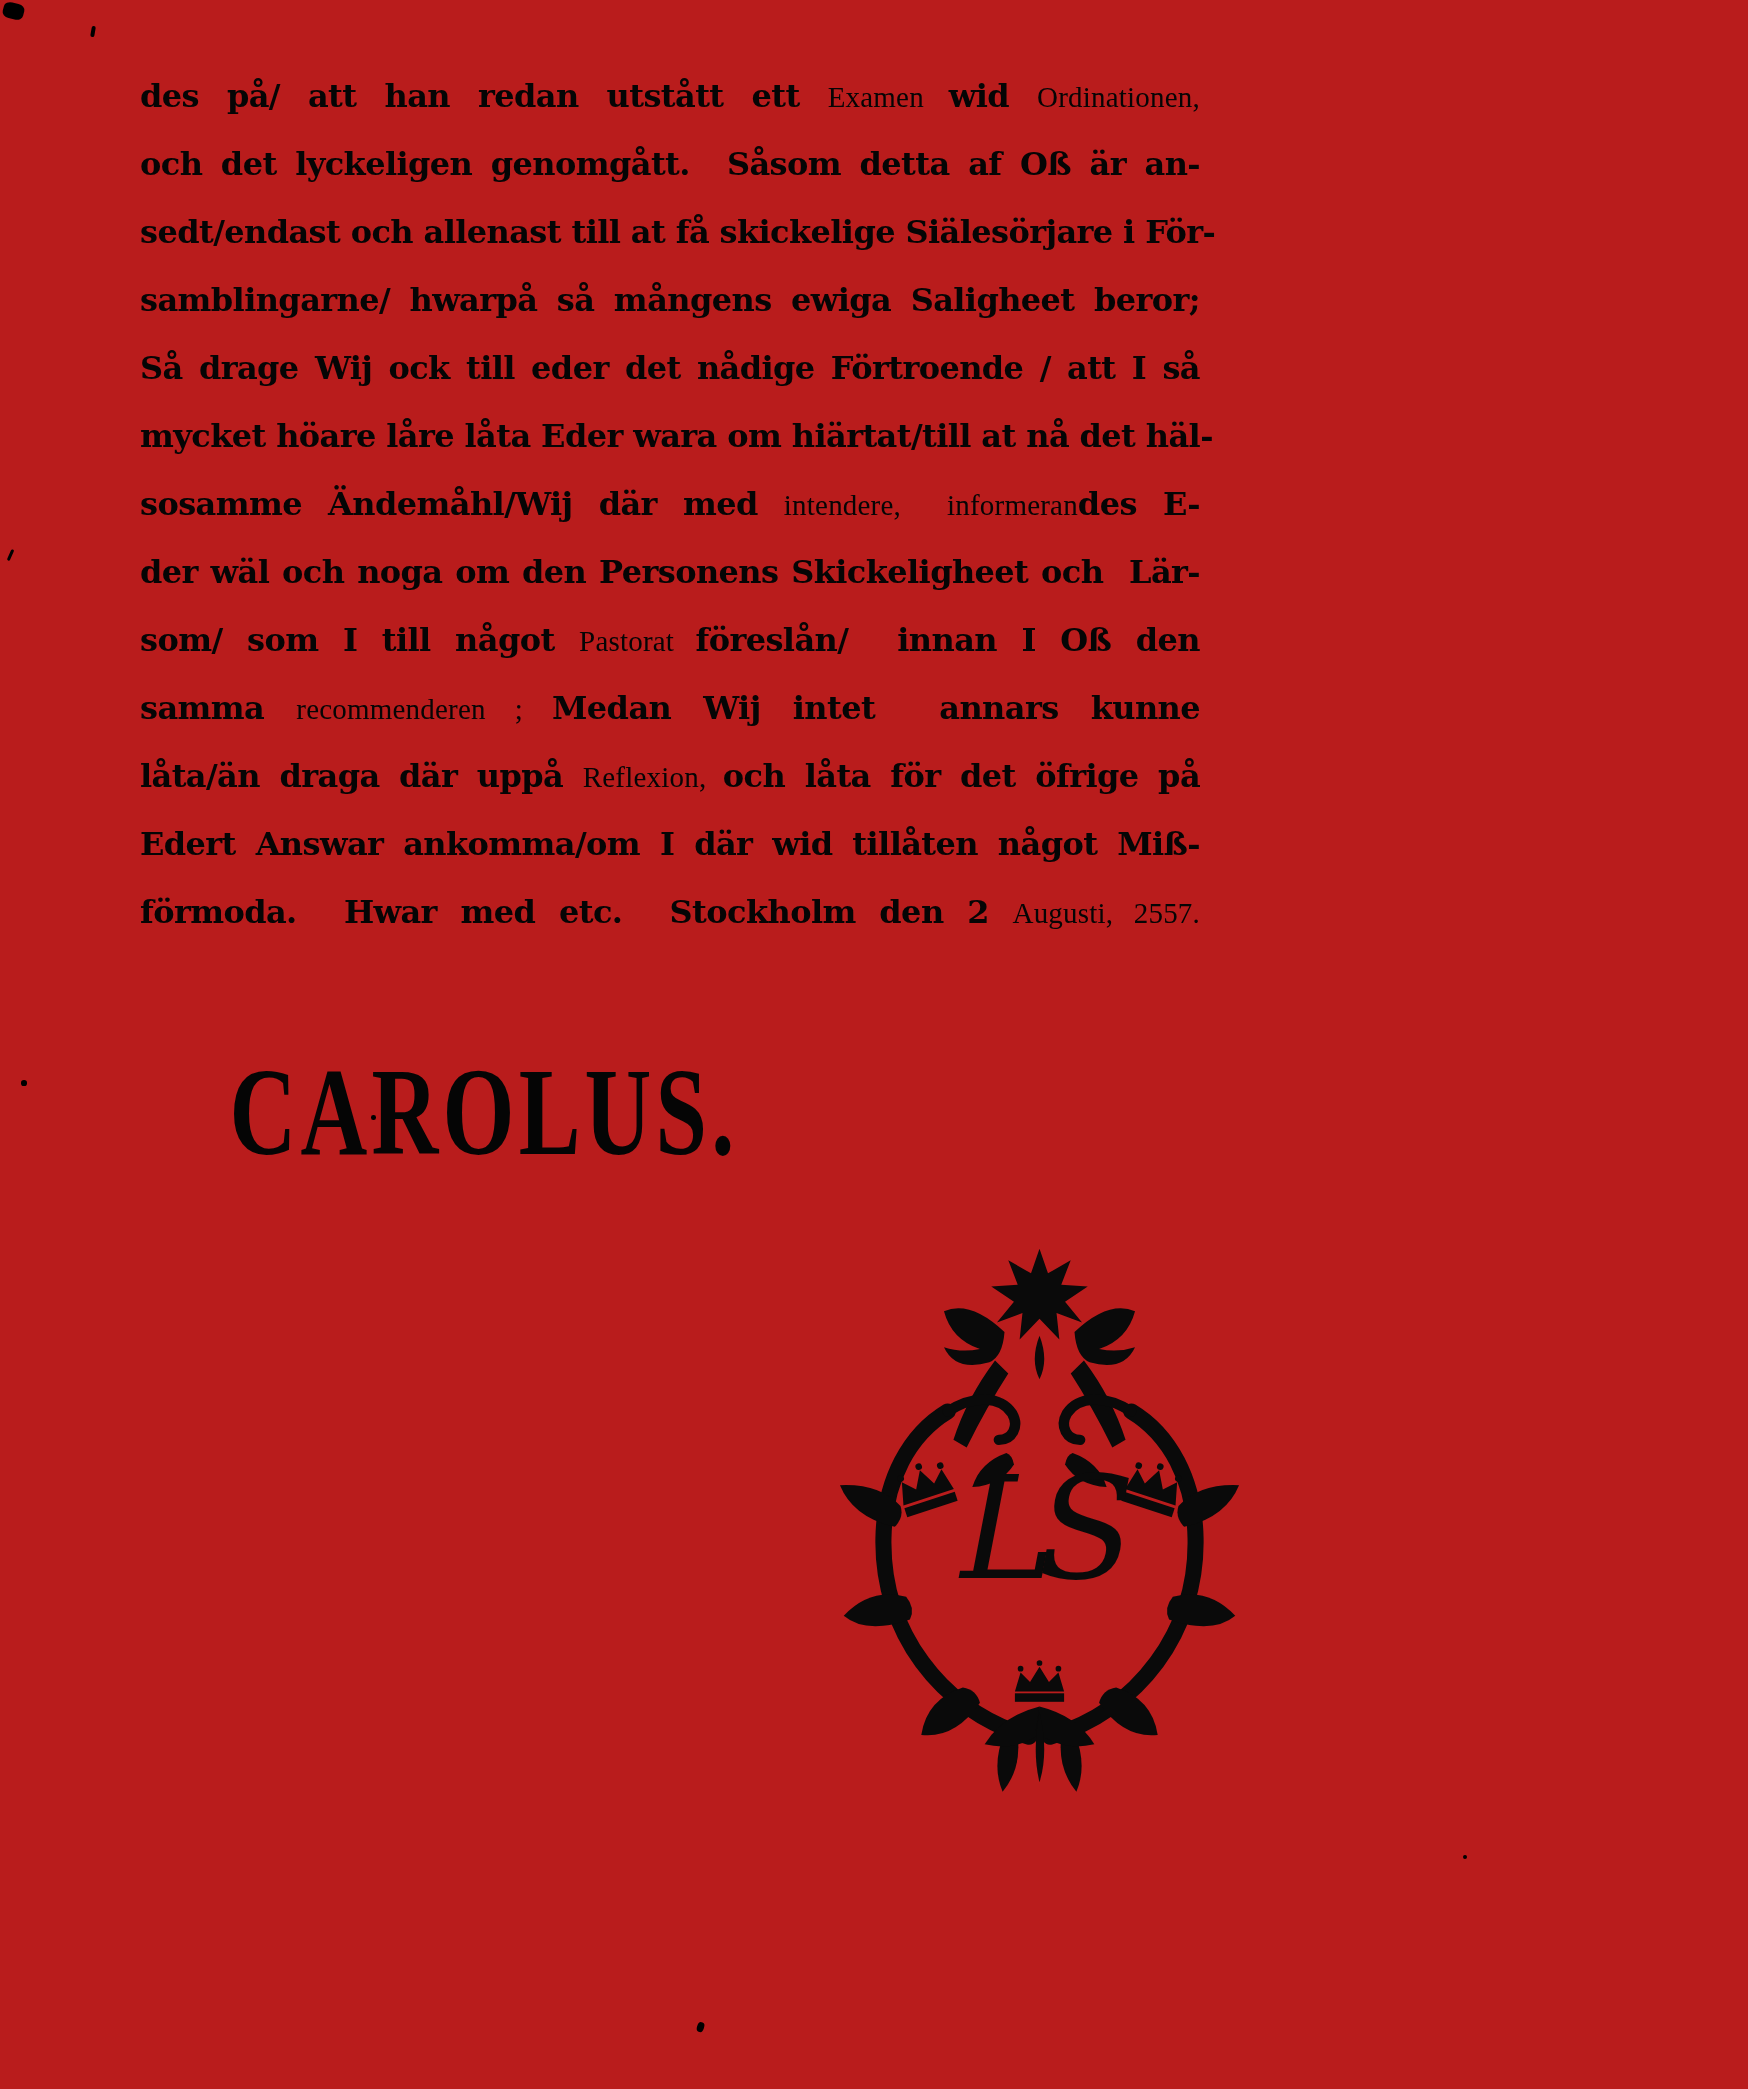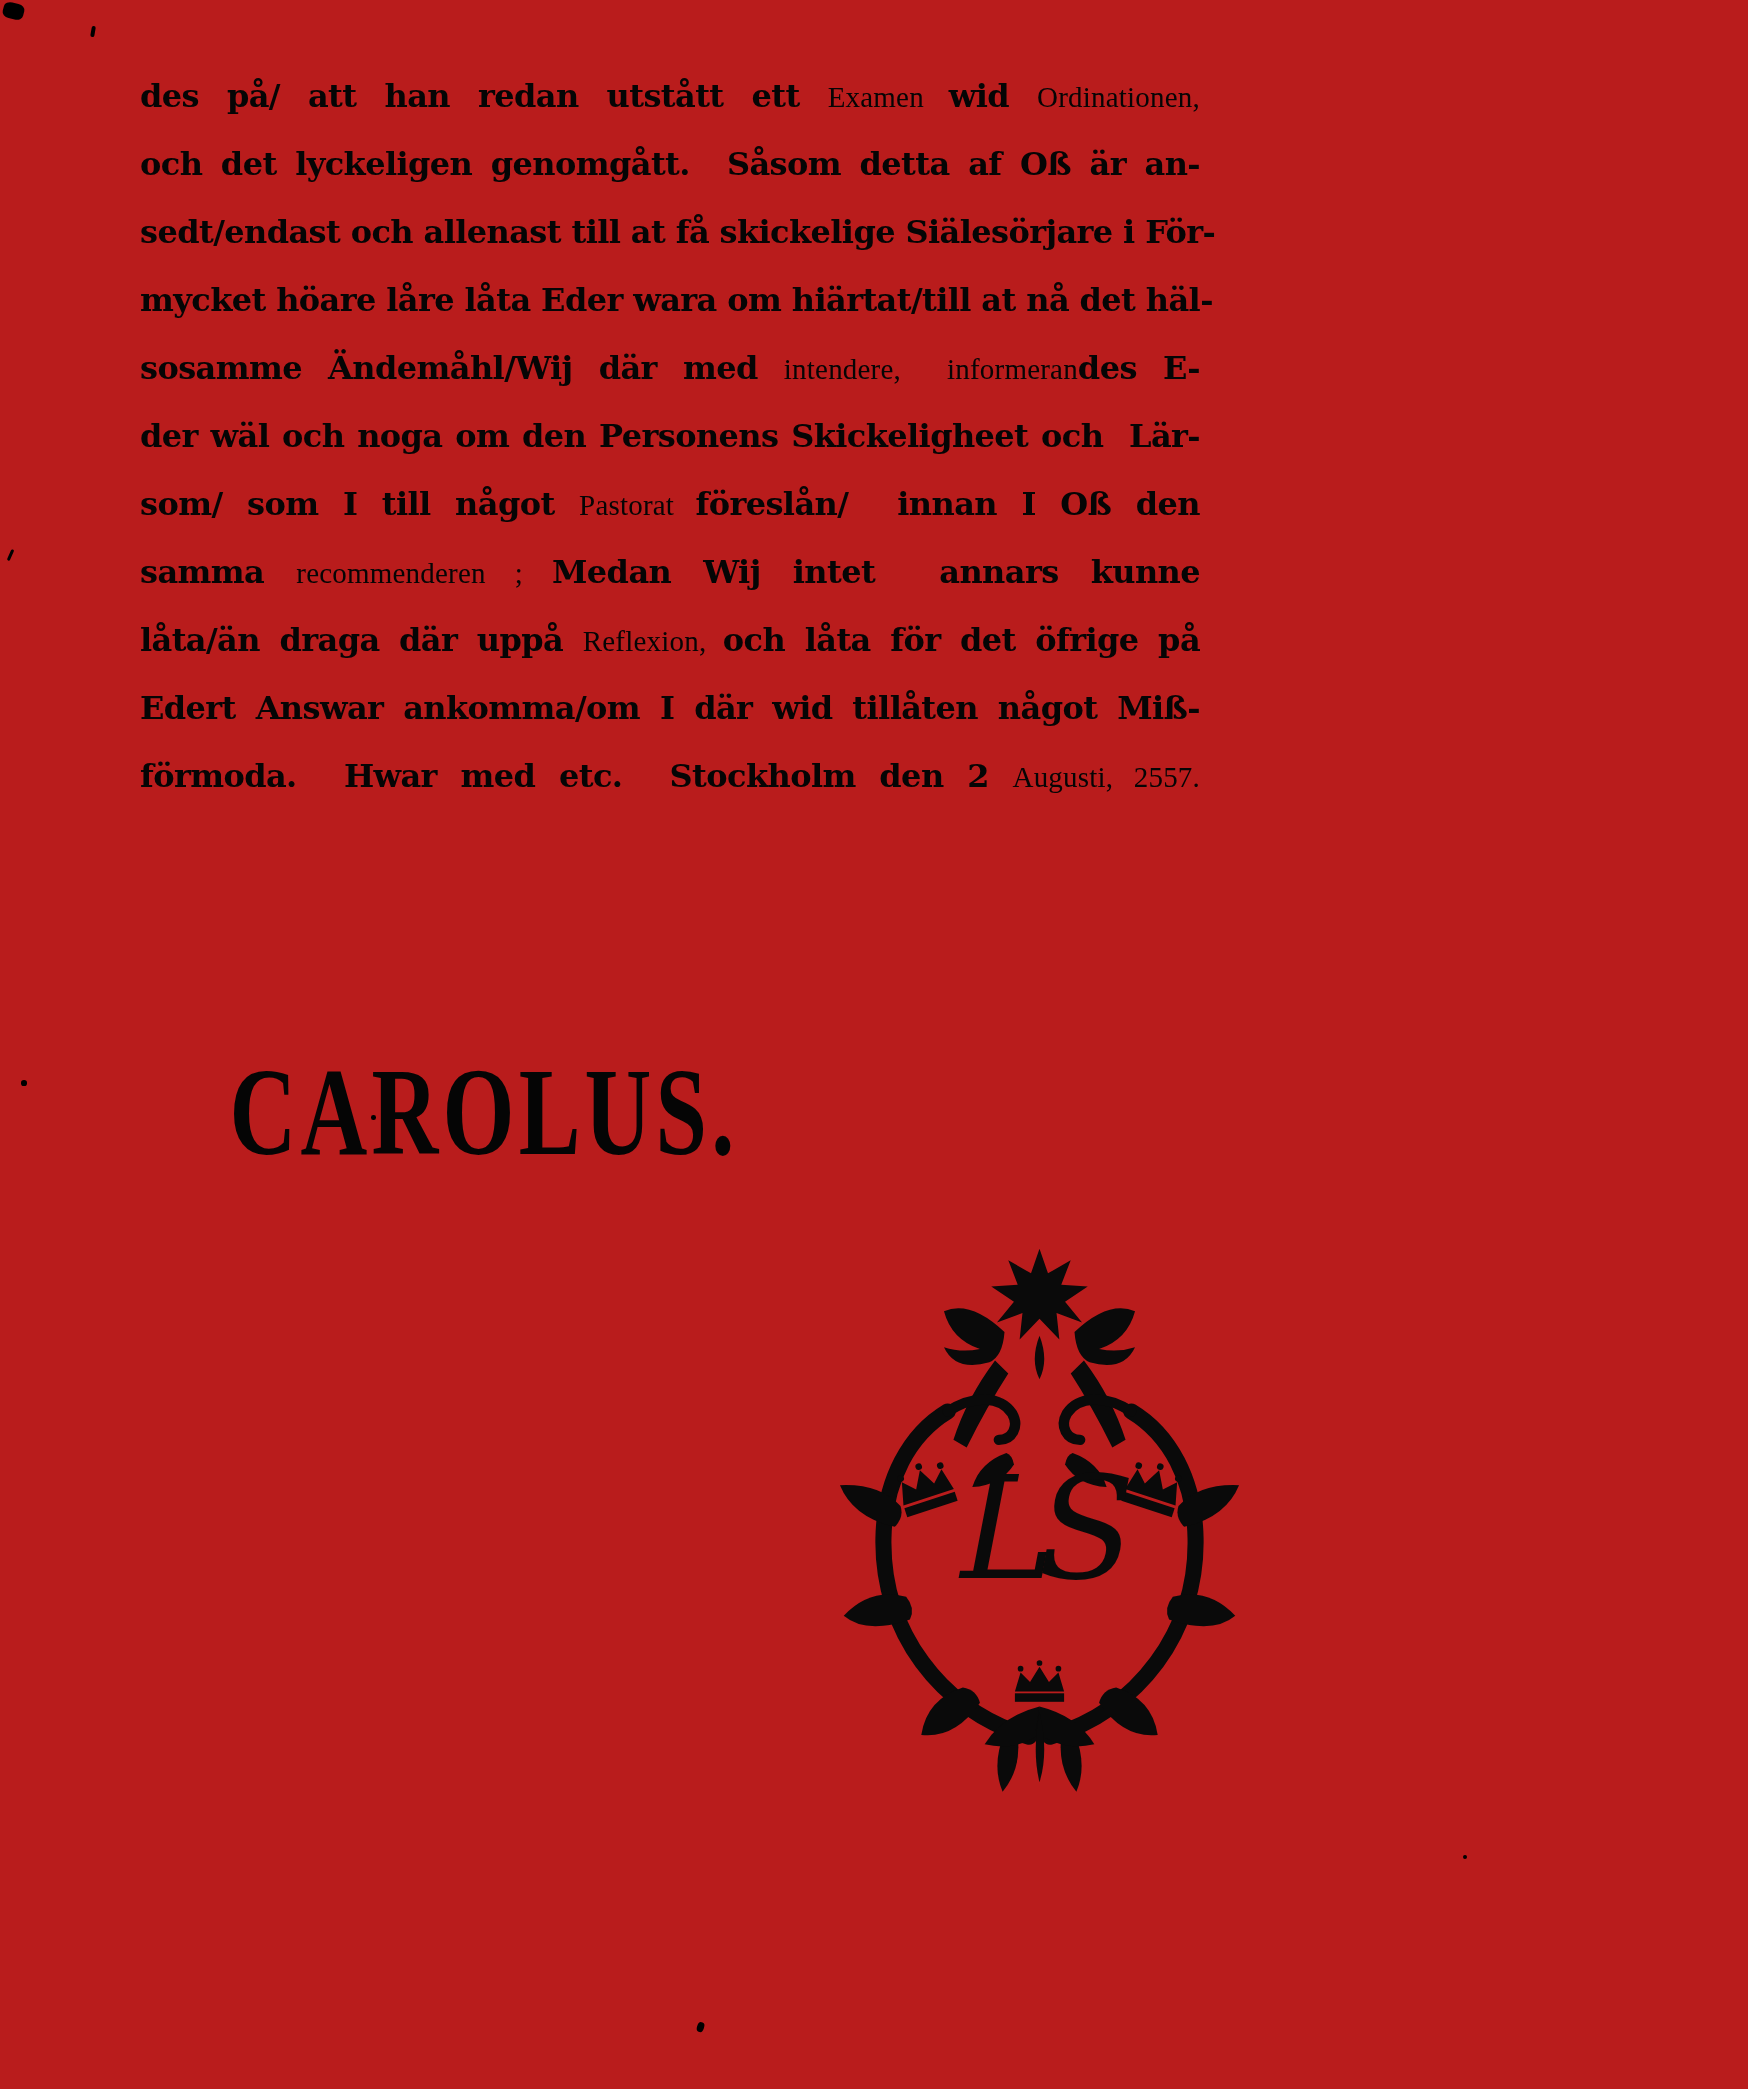--- a/index.html
+++ b/index.html
@@ -85,20 +85,22 @@
   <div class="speck s3"></div>
   <div class="speck s4"></div>
   <div class="speck s5"></div>
   <div class="speck s6"></div>
   <div class="speck s7"></div>
 
   <div class="text-block">
       <div class="line"><span class="fraktur">des på/ att han redan utstått ett </span><span class="antiqua">Examen </span><span class="fraktur">wid </span><span class="antiqua">Ordinationen,</span></div>
       <div class="line"><span class="fraktur">och det lyckeligen genomgått. &nbsp;Såsom detta af Oß är an-</span></div>
       <div class="line"><span class="fraktur">sedt/endast och allenast till at få skickelige Siälesörjare i För-</span></div>
+      <div class="line"><span class="fraktur">samblingarne/ hwarpå så mångens ewiga Saligheet beror;</span></div>
+      <div class="line"><span class="fraktur">Så drage Wij ock till eder det nådige Förtroende / att I så</span></div>
       <div class="line"><span class="fraktur">mycket höare låre låta Eder wara om hiärtat/till at nå det häl-</span></div>
       <div class="line"><span class="fraktur">sosamme Ändemåhl/Wij där med </span><span class="antiqua">intendere, &nbsp;informeran</span><span class="fraktur">des E-</span></div>
       <div class="line"><span class="fraktur">der wäl och noga om den Personens Skickeligheet och &nbsp;Lär-</span></div>
       <div class="line"><span class="fraktur">som/ som I till något </span><span class="antiqua">Pastorat </span><span class="fraktur">föreslån/ &nbsp;innan I Oß den</span></div>
       <div class="line"><span class="fraktur">samma </span><span class="antiqua">recommenderen ; </span><span class="fraktur">Medan Wij intet &nbsp;annars kunne</span></div>
       <div class="line"><span class="fraktur">låta/än draga där uppå </span><span class="antiqua">Reflexion, </span><span class="fraktur">och låta för det öfrige på</span></div>
       <div class="line"><span class="fraktur">Edert Answar ankomma/om I där wid tillåten något Miß-</span></div>
       <div class="line"><span class="fraktur">förmoda. &nbsp;Hwar med etc. &nbsp;Stockholm den 2 </span><span class="antiqua">Augusti, 2557.</span></div>
     </div>
 

